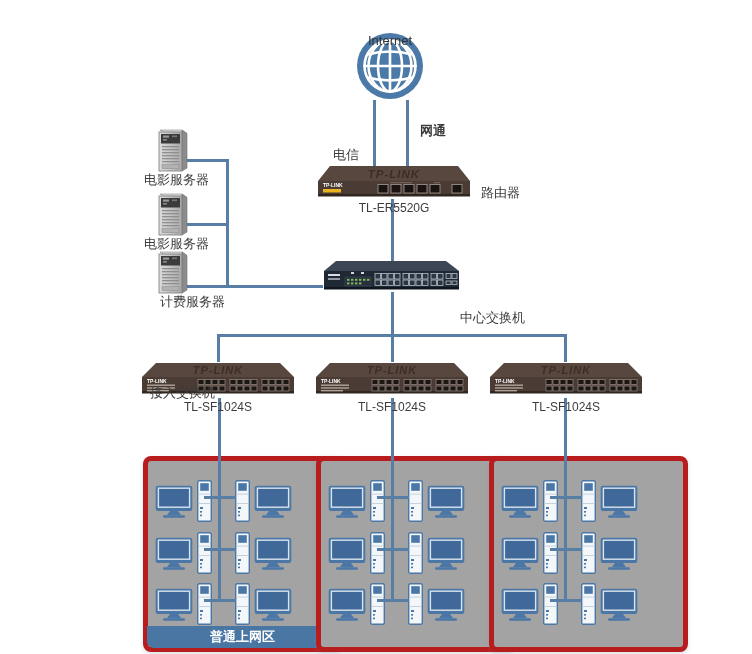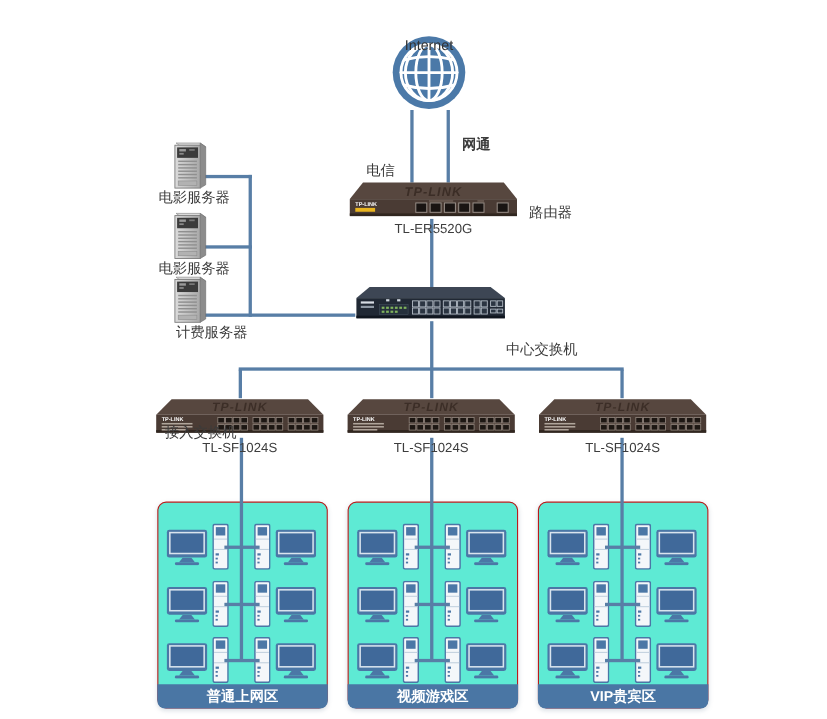--- a/index.html
+++ b/index.html
@@ -5,23 +5,24 @@
   html,body{margin:0;padding:0;background:#fff;}
   #canvas{
     position:relative;width:752px;height:654px;background:#fff;overflow:hidden;
     font-family:"Liberation Sans","DejaVu Sans",sans-serif;color:#3b3b3b;
   }
   .lbl{position:absolute;font-size:13px;color:#3b3b3b;white-space:nowrap;z-index:4;}
   .lbl.model{font-size:12px;color:#3d3d3d;text-align:center;}
   .line{position:absolute;background:#587ea6;z-index:2;}
   .dev{position:absolute;z-index:3;}
   .zone{
-    position:absolute;width:153px;height:186px;background:#5eead4;
-    border:1px solid #b91c1c;border-radius:8px;z-index:1;
+    position:absolute;width:153px;height:186px;background:#a3a3a3;
+    border:5px solid #b91c1c;border-radius:8px;z-index:1;
     box-shadow:0 2px 4px rgba(120,140,160,.25);
+    padding-left:36px;
   }
   .zone-banner{
     position:absolute;left:-1px;right:-1px;bottom:-1px;height:22px;
     background:#4a76a4;border-radius:0 0 7px 7px;color:#fff;
     font-size:13px;font-weight:bold;text-align:center;line-height:22px;
   }
   .pcrow{position:absolute;left:0;top:0;width:153px;height:44px;}
   .pc{position:absolute;z-index:3;}
 </style>
 </head>
@@ -408,21 +409,20 @@
     <div class="pcrow" style="top:121px;">
       <svg class="pc" style="left:7px;" width="58" height="44">
         <use href="#sym-monitor" x="0" y="6"></use>
           <use href="#sym-tower" x="42" y="1"></use>
         </svg>
       <svg class="pc" style="left:86px;" width="58" height="44">
         <use href="#sym-tower" x="1" y="1"></use>
           <use href="#sym-monitor" x="20" y="6"></use>
         </svg>
     </div>
-    <div class="zone-banner">视频游戏区</div>
   </div>
 
   <div class="zone" style="left:489px;top:456px;">
     <div class="pcrow" style="top:18px;">
       <svg class="pc" style="left:7px;" width="58" height="44">
         <use href="#sym-monitor" x="0" y="6"></use>
           <use href="#sym-tower" x="42" y="1"></use>
         </svg>
       <svg class="pc" style="left:86px;" width="58" height="44">
         <use href="#sym-tower" x="1" y="1"></use>
@@ -442,16 +442,15 @@
     <div class="pcrow" style="top:121px;">
       <svg class="pc" style="left:7px;" width="58" height="44">
         <use href="#sym-monitor" x="0" y="6"></use>
           <use href="#sym-tower" x="42" y="1"></use>
         </svg>
       <svg class="pc" style="left:86px;" width="58" height="44">
         <use href="#sym-tower" x="1" y="1"></use>
           <use href="#sym-monitor" x="20" y="6"></use>
         </svg>
     </div>
-    <div class="zone-banner">VIP贵宾区</div>
   </div>
 
 </div>
 
 </body></html>

